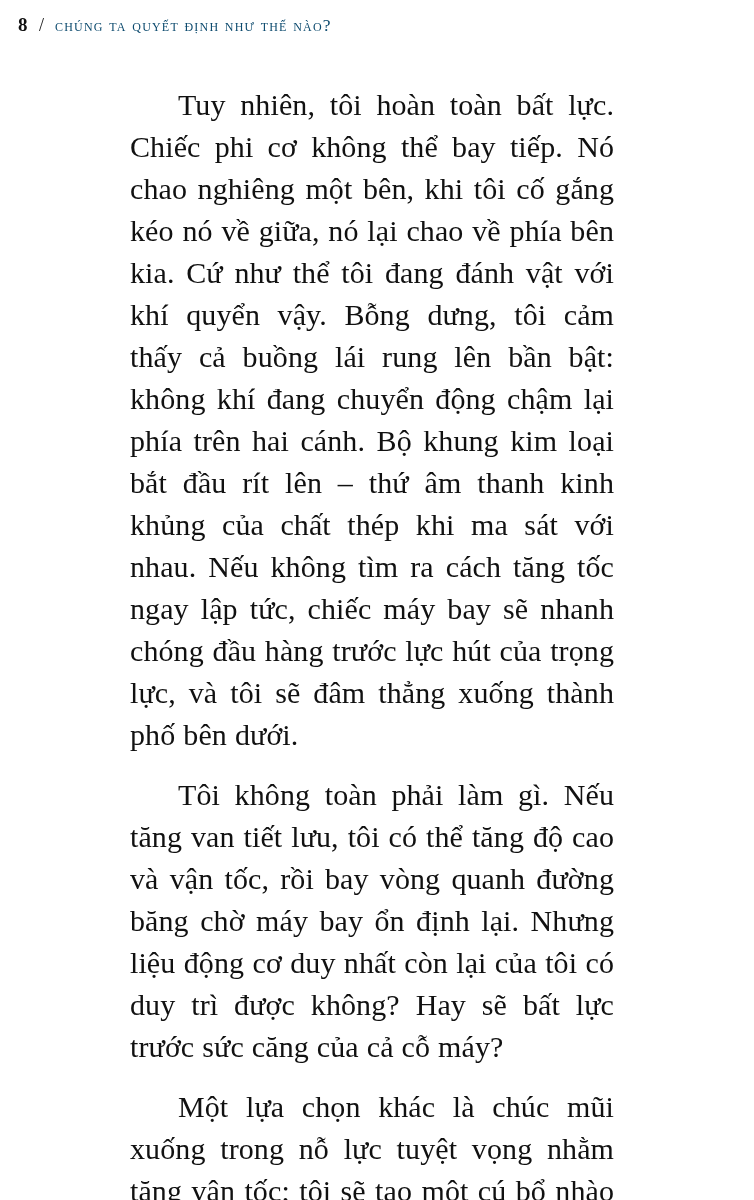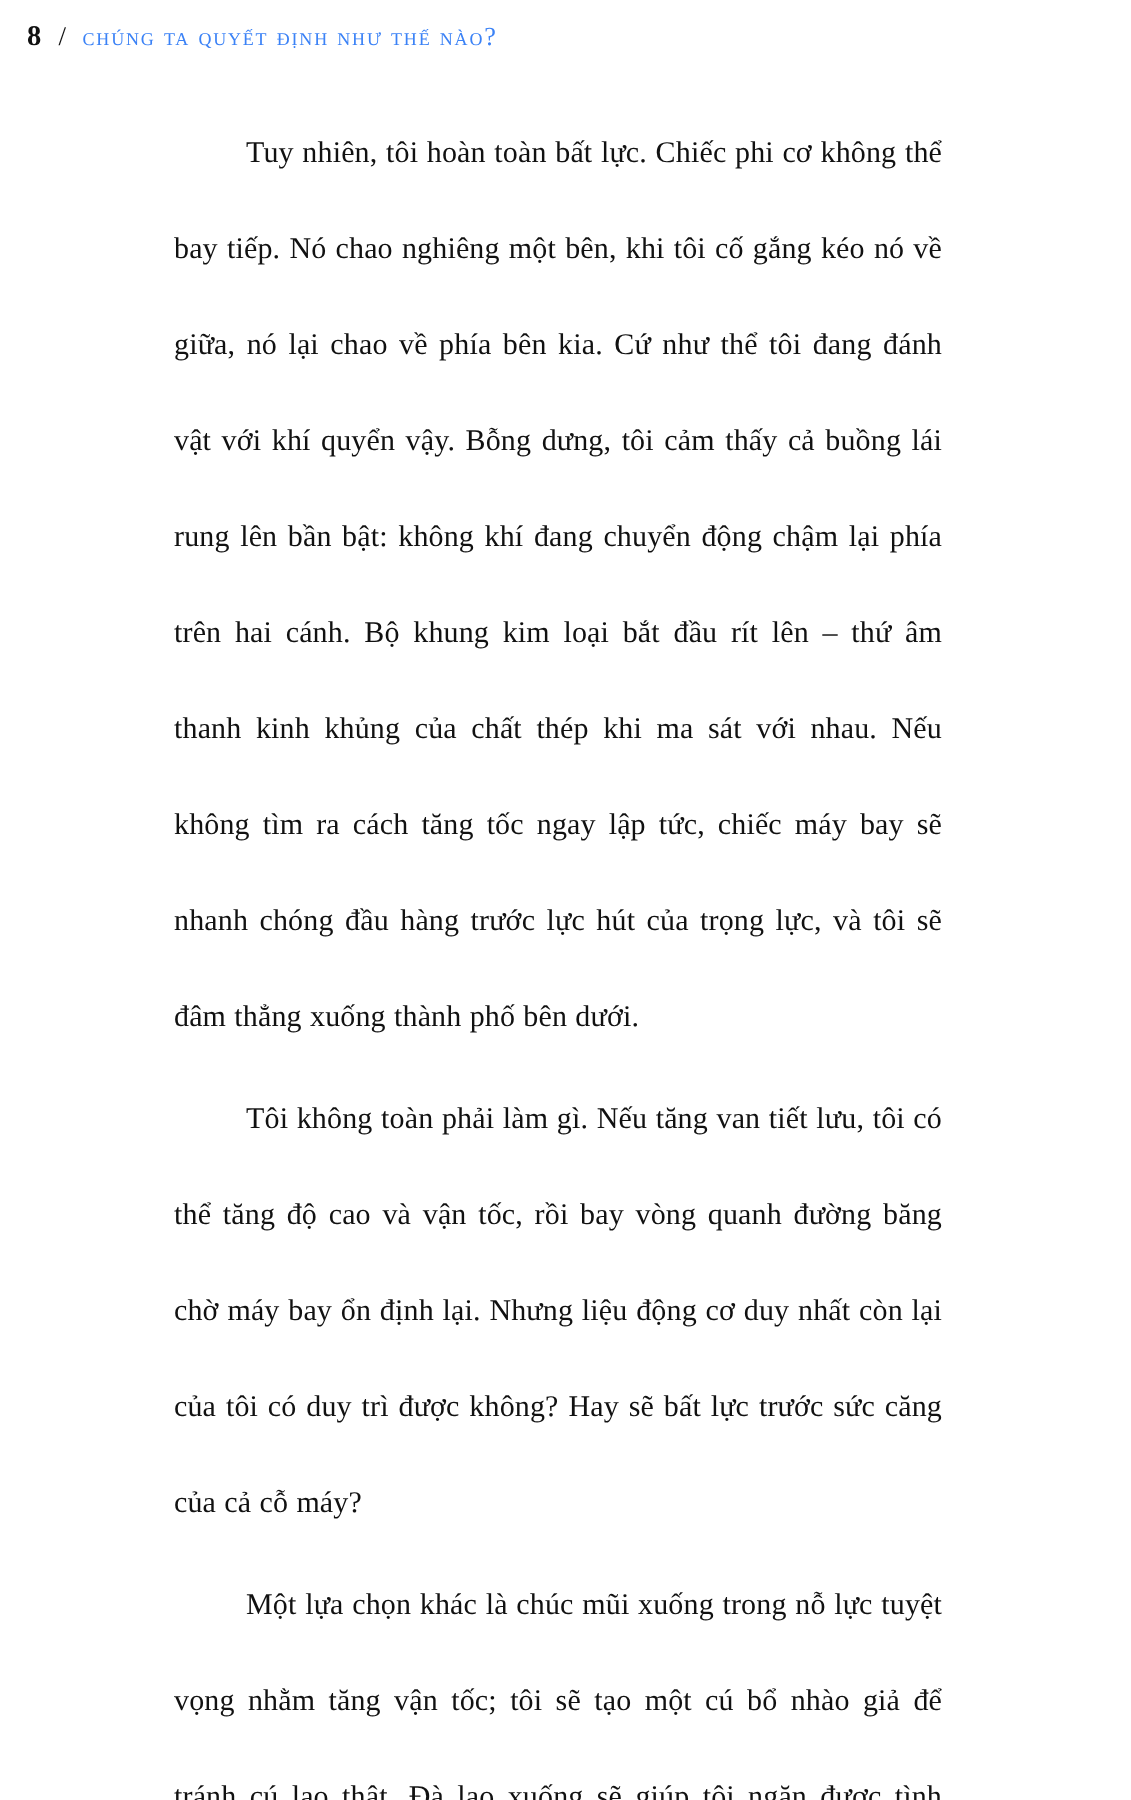--- a/index.html
+++ b/index.html
@@ -41,32 +41,32 @@
   .head-sep {
     font-size: 18px;
     margin: 0 11px 0 11px;
     color: #111;
   }
   .head-title {
     font-size: 17.5px;
     font-variant: small-caps;
     text-transform: lowercase;
     letter-spacing: 1.2px;
-    color: #3b82f6;
+    color: #0c4a6e;
   }
   .body-text {
     position: absolute;
     top: 66px;
     left: 112px;
     width: 520px;
   }
   .body-text p {
-    margin: 4px;
-    font-size: 20px;
-    line-height: 64px;
+    margin: 18px;
+    font-size: 30px;
+    line-height: 42px;
     text-align: justify;
     text-indent: 48px;
     letter-spacing: 0.1px;
     word-spacing: 0.4px;
     hyphens: none;
   }
   .body-text p.last-line-left {
     text-align-last: left;
   }
 </style>

